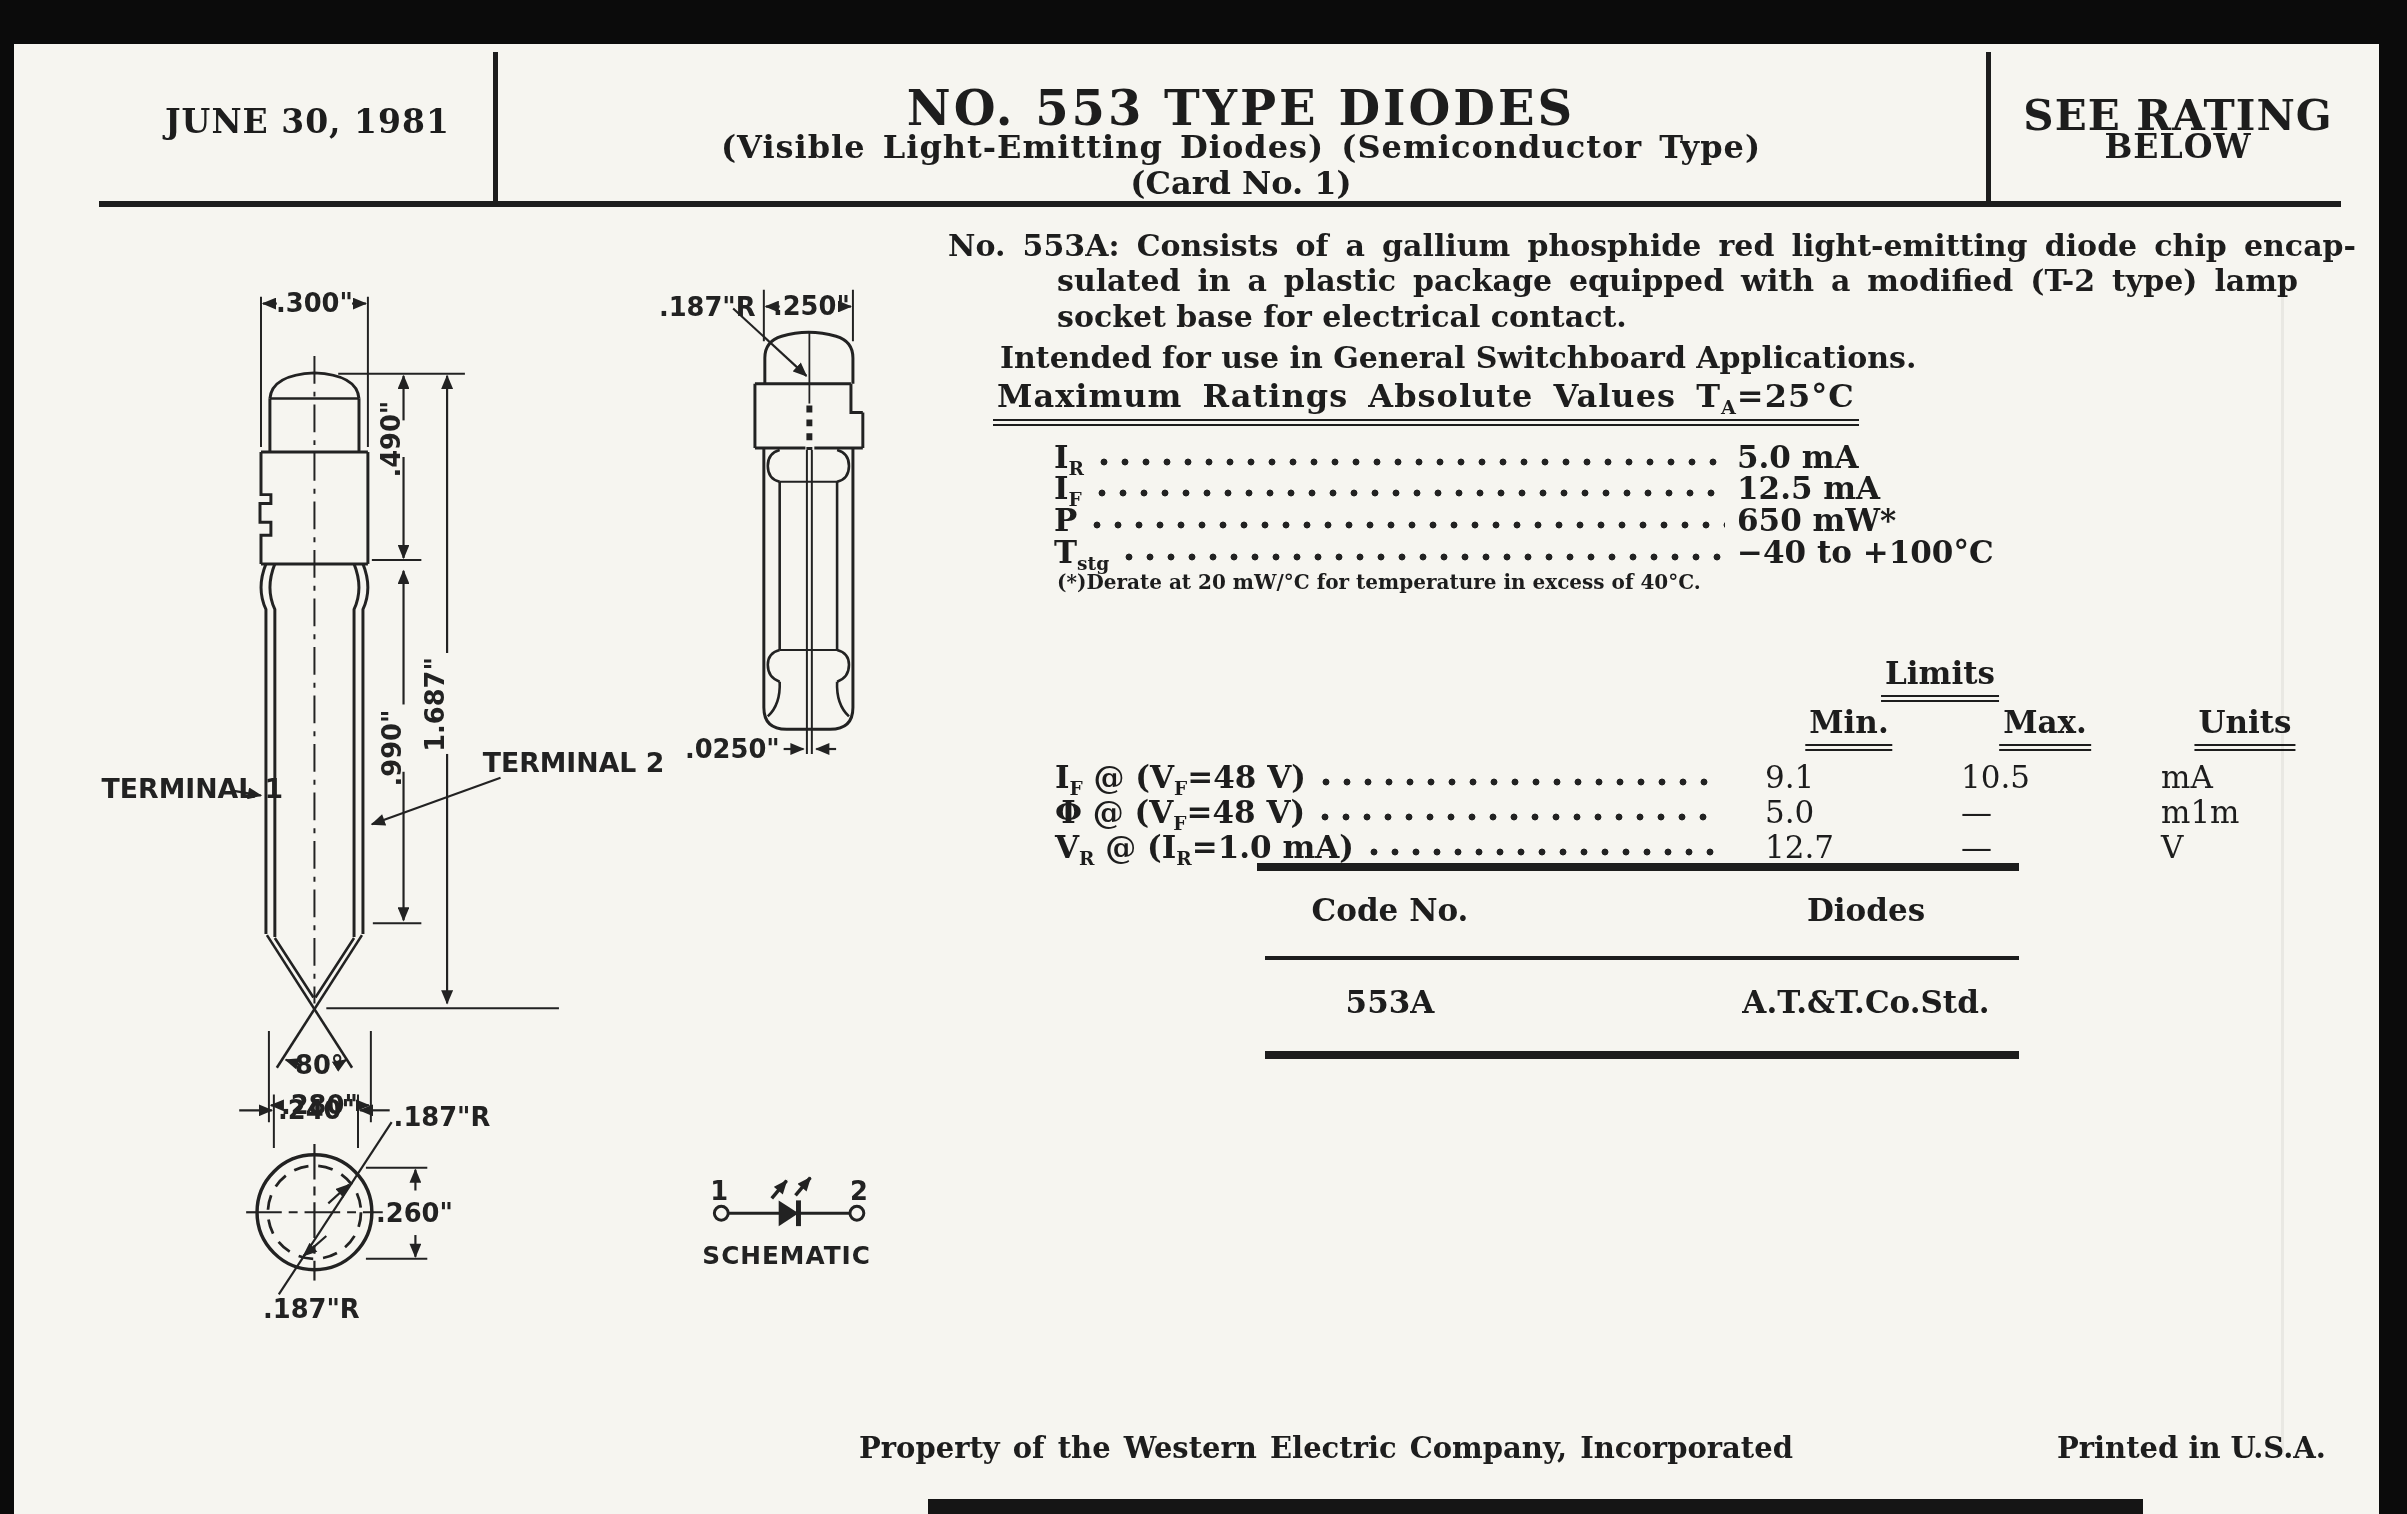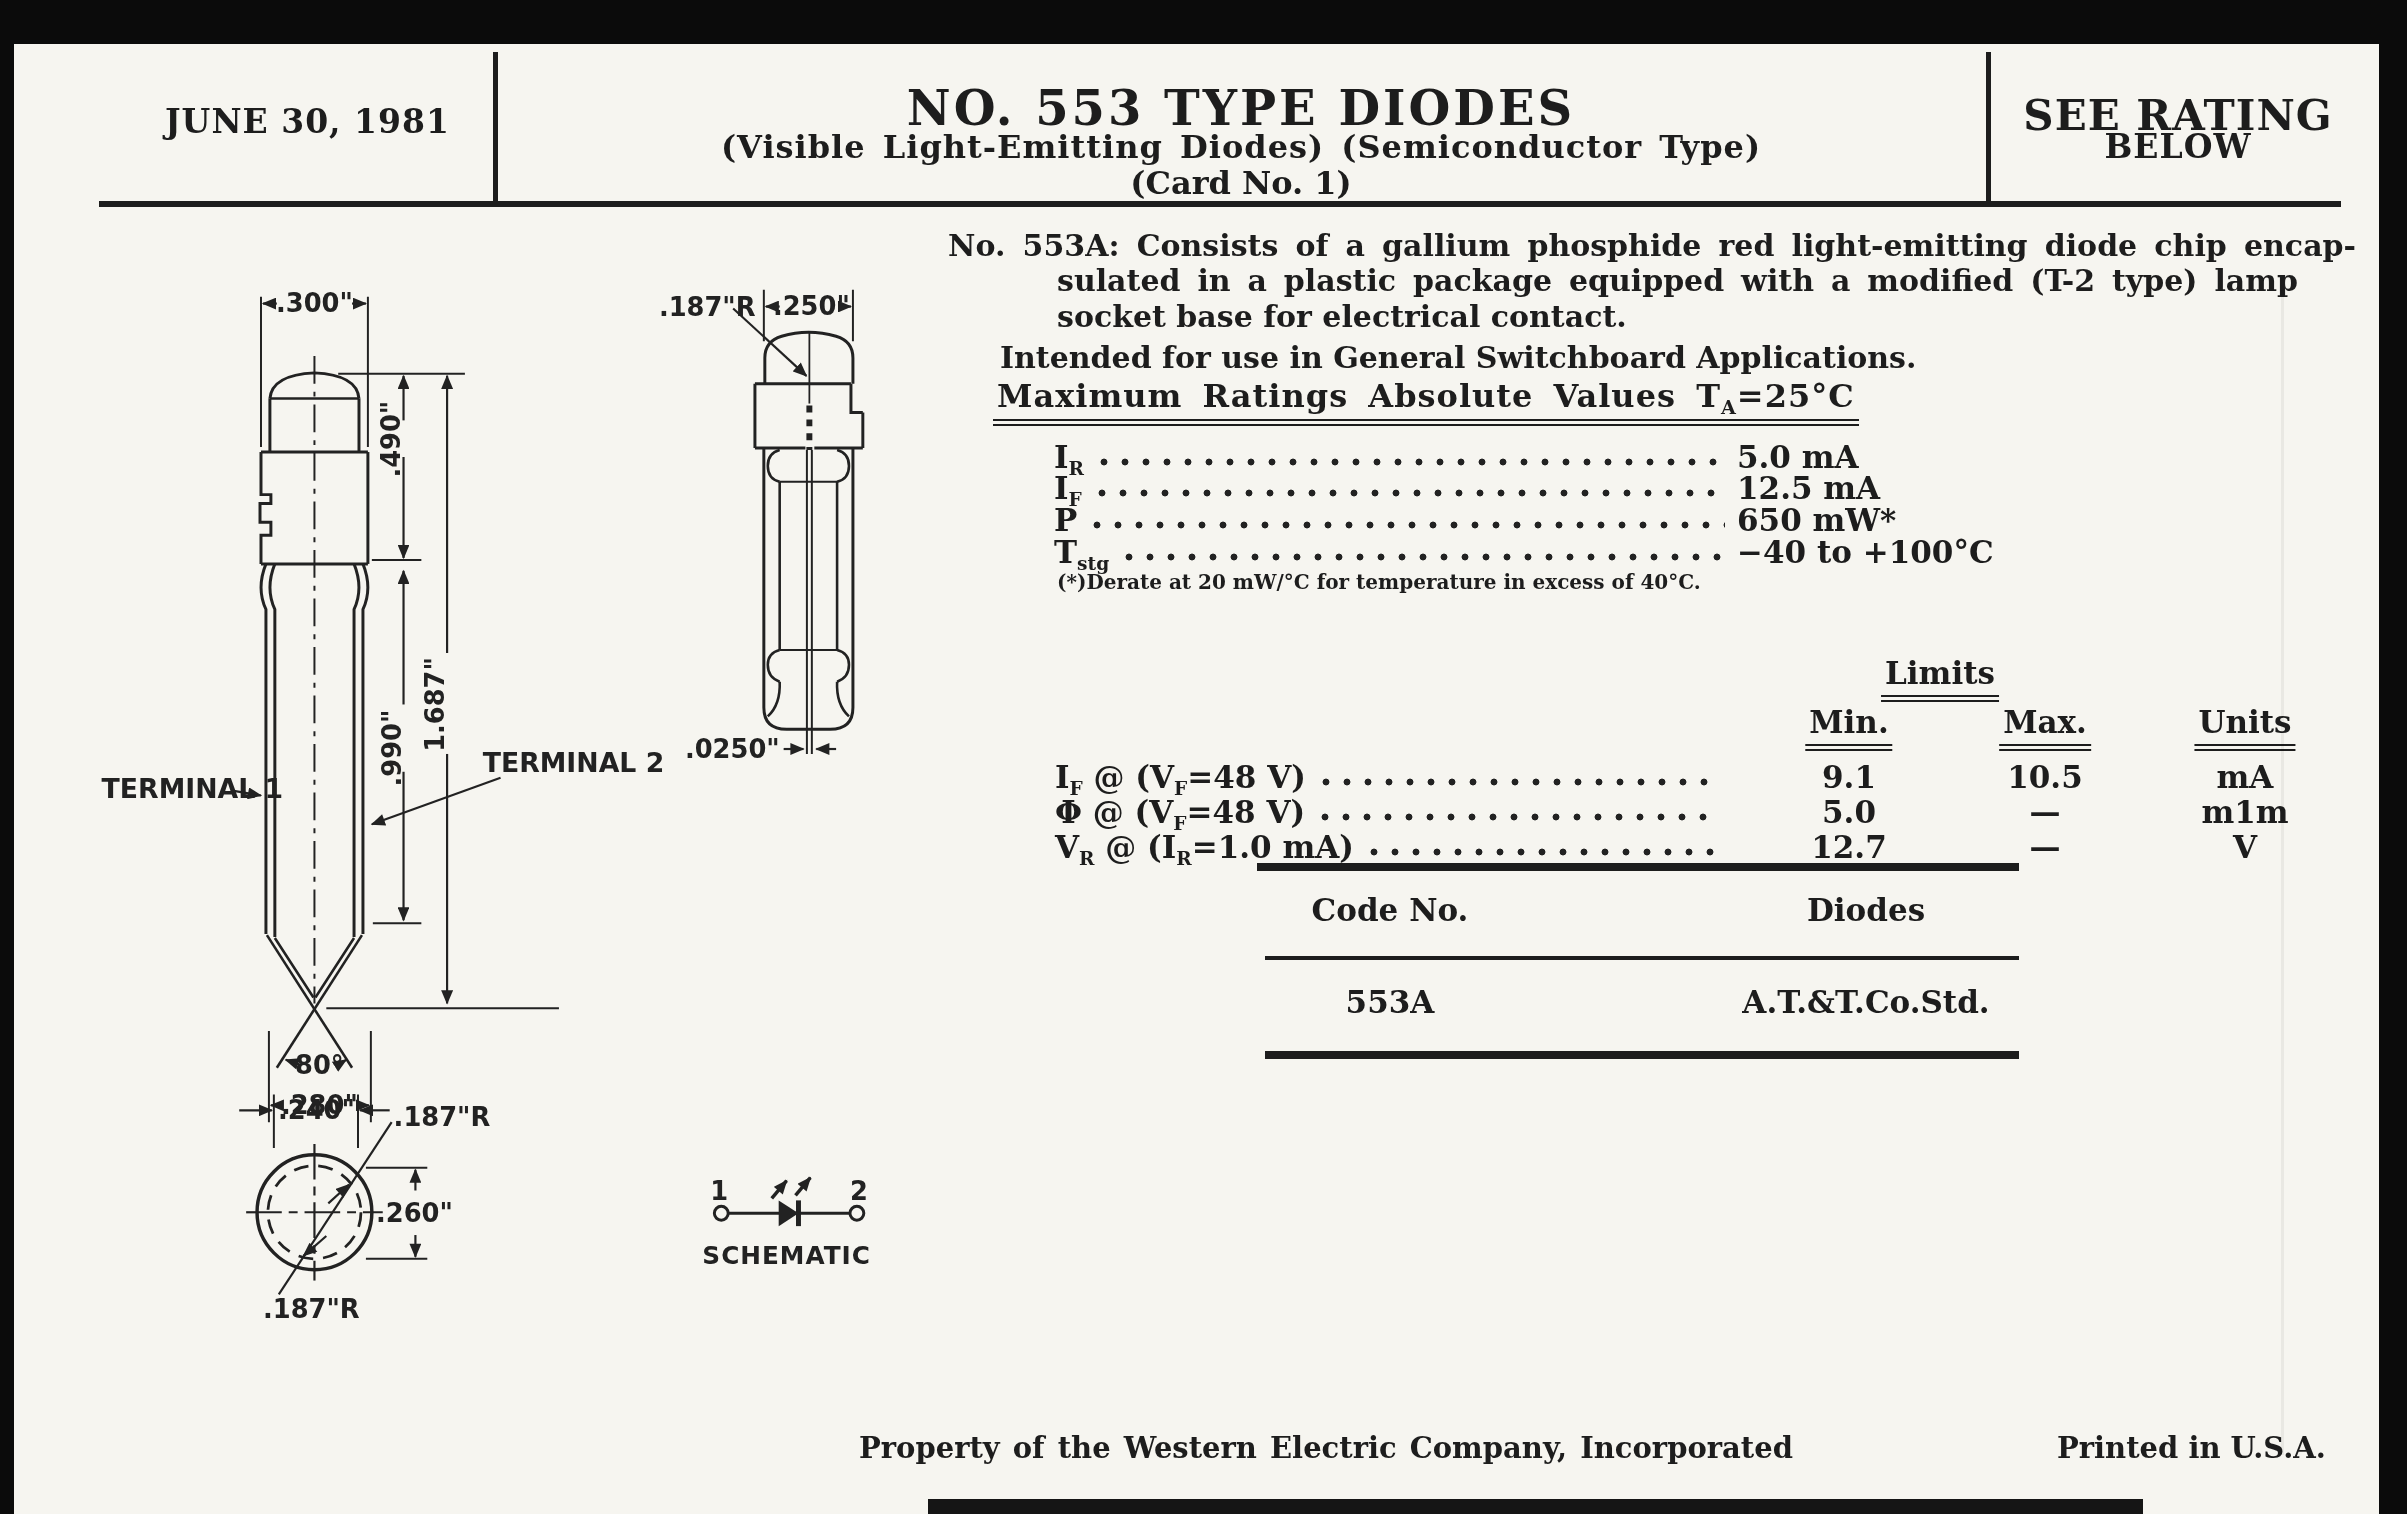--- a/index.html
+++ b/index.html
@@ -25,21 +25,21 @@
   .dots{flex:1 1 auto;height:14px;align-self:flex-end;margin:0 12px 6px 14px;
         background-image:radial-gradient(circle at 6px 7px,#222 3px,transparent 3.8px);
         background-size:21px 14px;background-repeat:repeat-x;}
 
   .mrow{position:absolute;left:1054px;width:1020px;display:flex;align-items:baseline;
         font-weight:bold;font-size:31px;}
   .mrow .val{flex:0 0 337px;}
 
   .erow{position:absolute;left:1055px;width:677px;display:flex;align-items:baseline;
         font-weight:bold;font-size:31px;}
-  .ecol{position:absolute;width:168px;text-align:center;font-weight:bold;font-size:31px;}
+  .ecol{position:absolute;width:168px;font-weight:normal;font-size:31px;}
   .ehd{position:absolute;transform:translateX(-50%);font-weight:bold;font-size:31px;}
 
   .just{white-space:normal;text-align:justify;text-align-last:justify;}
 
   svg text{font-family:"DejaVu Sans","Liberation Sans",sans-serif;font-weight:bold;fill:#222;}
   svg .dim{font-size:26px;}
   svg .lbl{font-size:27px;}
   svg .sch{font-size:25px;letter-spacing:1px;}
 </style>
 </head>

